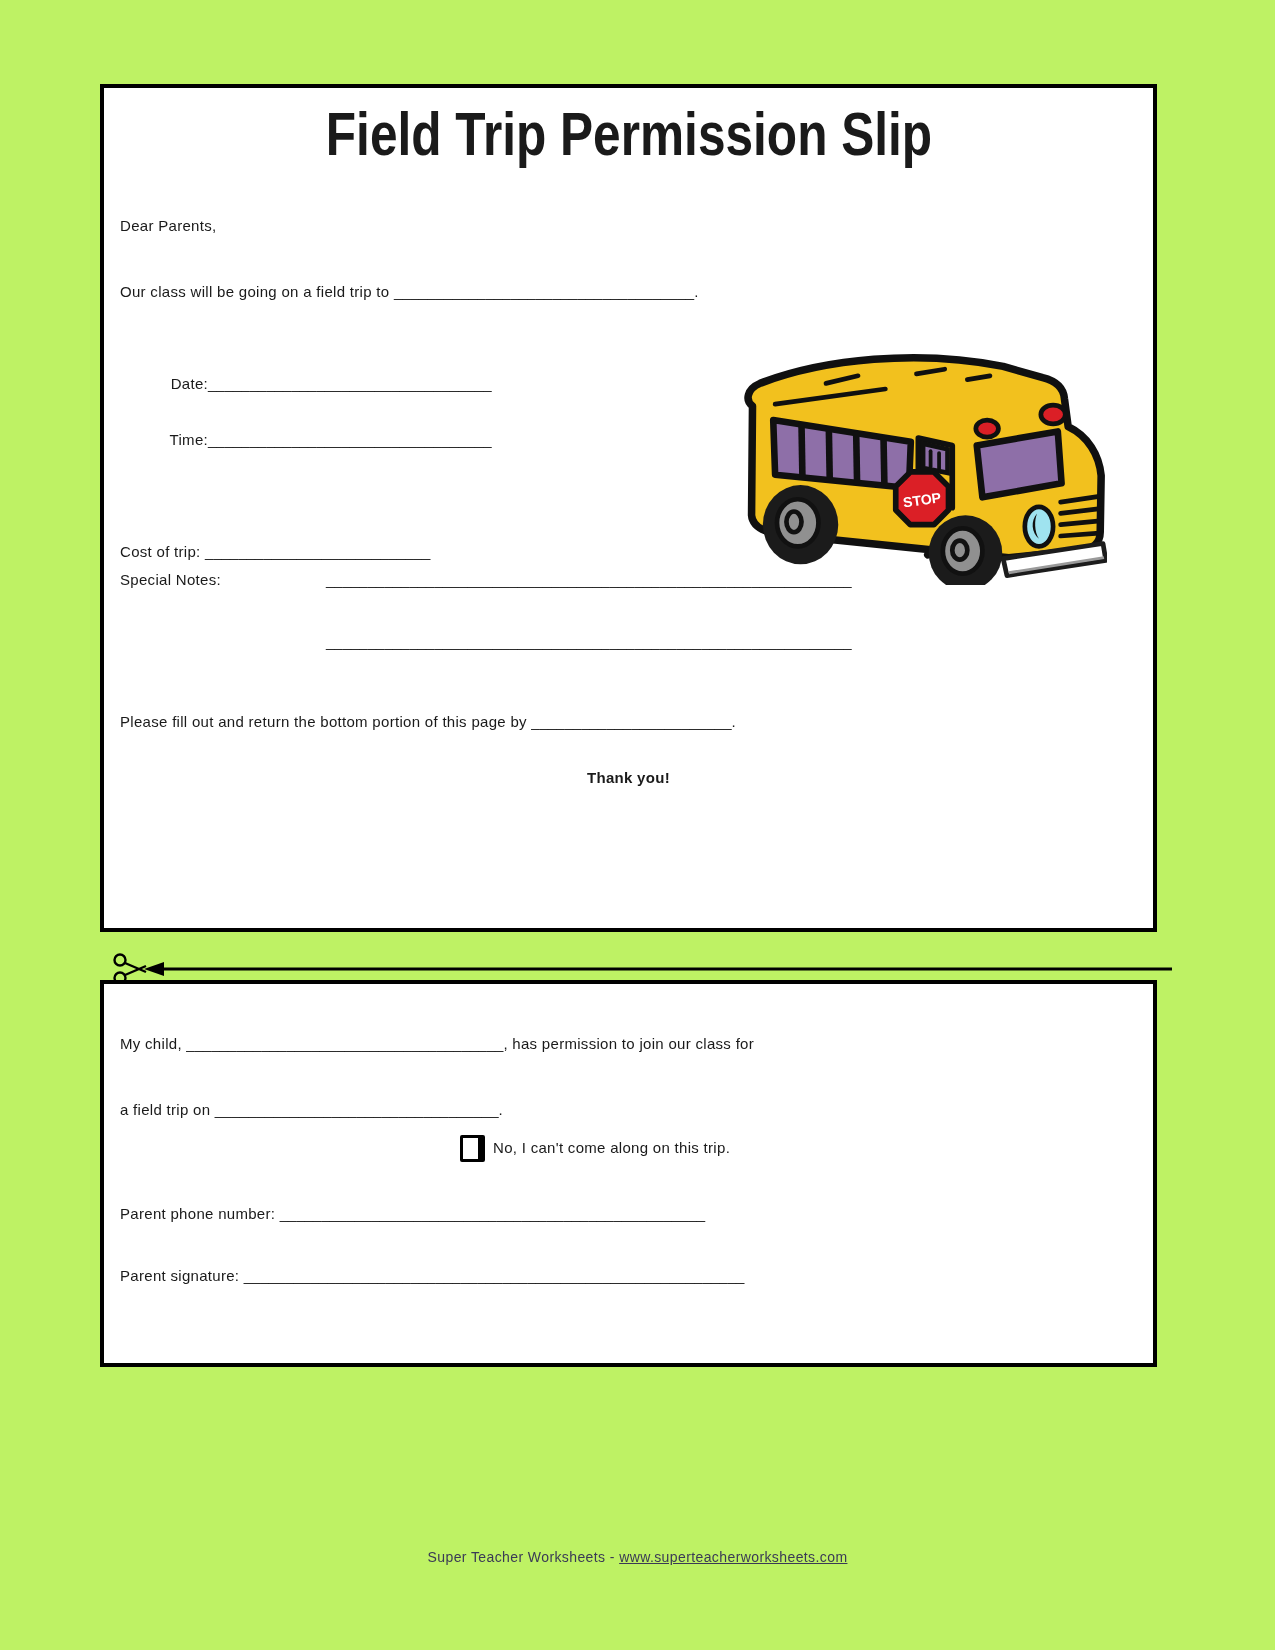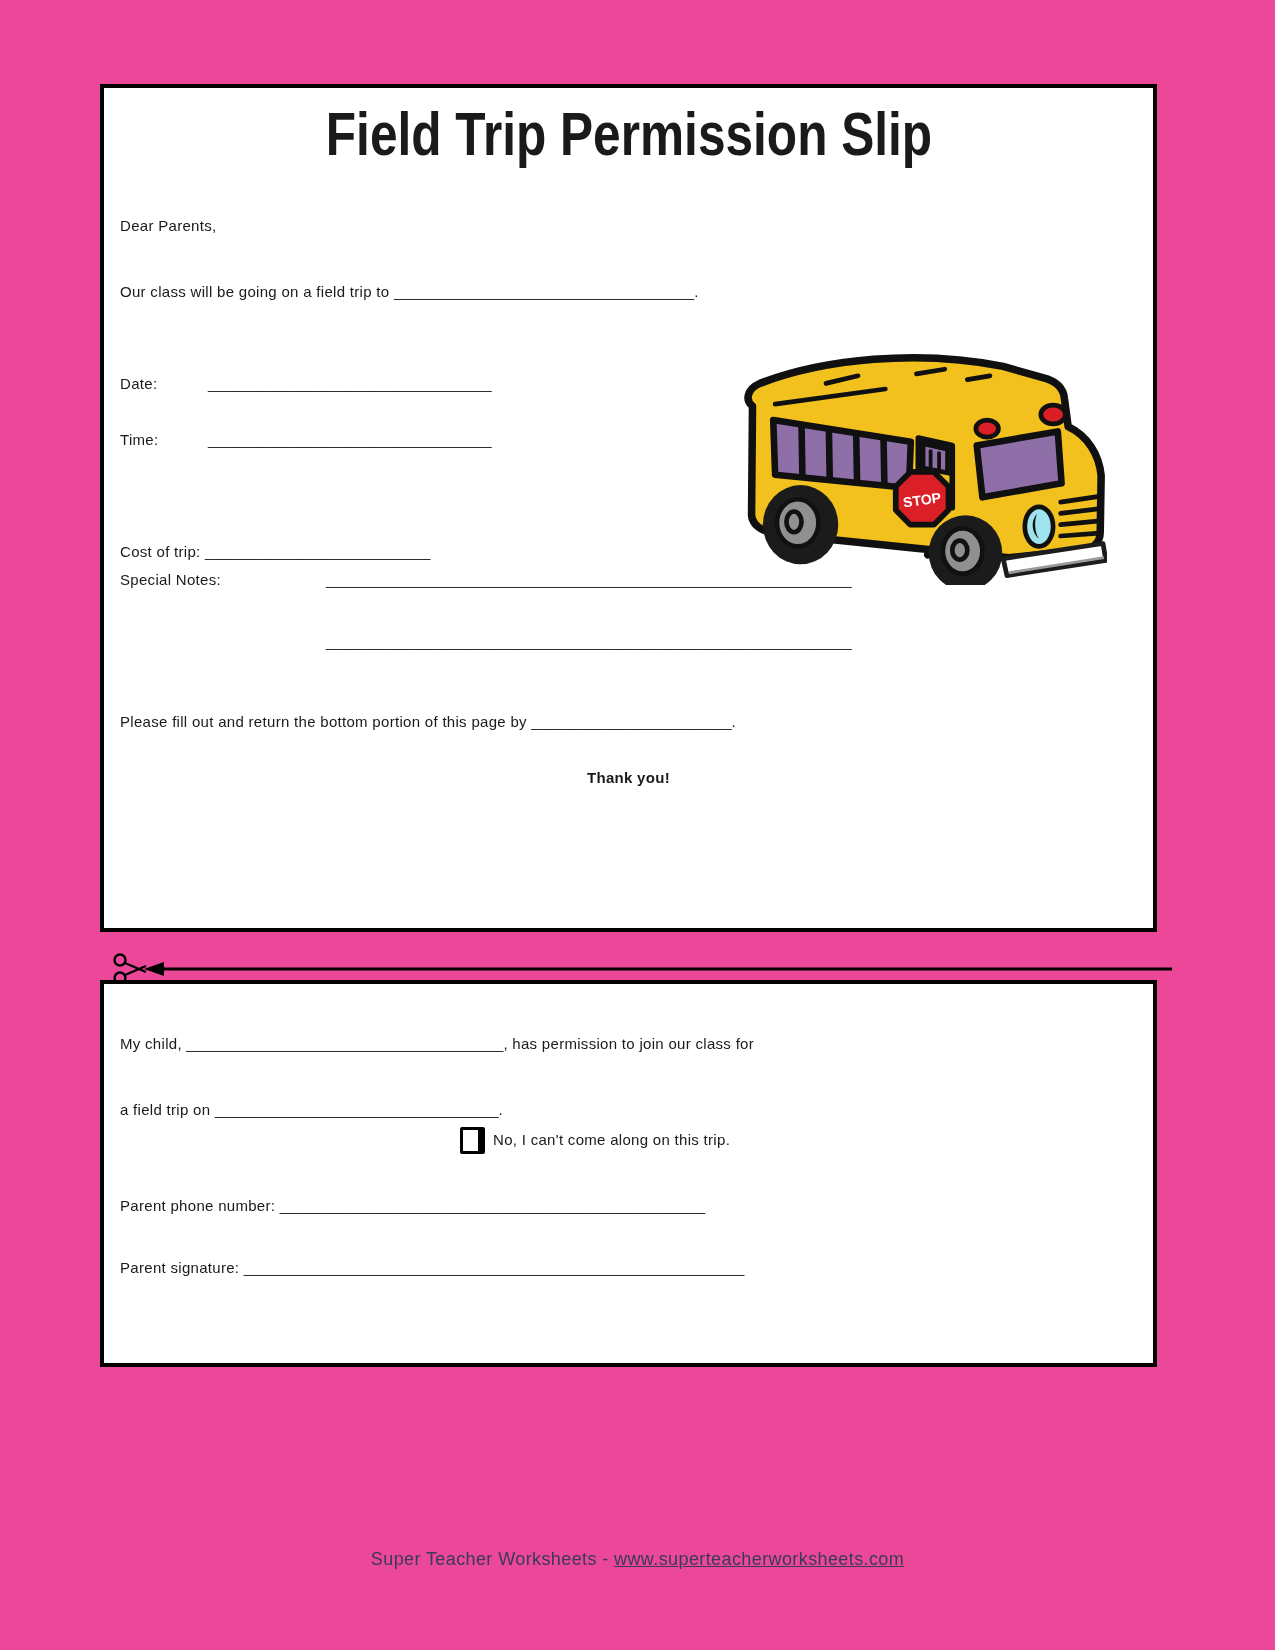--- a/index.html
+++ b/index.html
@@ -1,17 +1,17 @@
 <!DOCTYPE html>
 <html style="--bus-yellow: #F2C11E; --bus-window: #8E6FA8; --bus-red: #DB1F26; --bus-headlight: #9FE3EF; --footer-color: #3A3A55;"><head>
 <meta charset="utf-8">
 <style>
   html,body { margin:0; padding:0; background:#ffffff; }
   .sheet {
-    position:relative; width:1275px; height:1650px; background:#ec4899;
+    position:relative; width:1275px; height:1650px; background:#bef264;
     font-family:"Liberation Sans", sans-serif; color:#1a1a1a;
     overflow:hidden;
   }
   .box {
     position:absolute; left:100px; width:1057px;
     border:4px solid #000; box-sizing:border-box; padding:0 16px;
     background:#fff;
   }
   .box-top    { top:84px;  height:848px; }
   .box-bottom { top:980px; height:387px; }
@@ -20,56 +20,56 @@
   .title {
     display:inline-block; font-size:62px; font-weight:bold; white-space:nowrap;
     transform:scaleX(0.80); transform-origin:50% 50%; letter-spacing:0px;
   }
 
   .line { font-size:15px; line-height:28px; letter-spacing:0.3px; }
   .blank { white-space:nowrap; letter-spacing:0; }
 
   .greeting   { margin-top:36px; }
   .intro      { margin-top:38px; }
-  .field-row  { display:flex; }
+  .field-row  { display:flex;text-align:right; }
   .row-date   { margin-top:64px; }
   .row-time   { margin-top:28px; }
   .field-label{ width:88px; }
   .row-cost   { margin-top:84px; }
   .notes-row  { display:flex; }
   .notes-label{ width:206px; flex:none; }
   .notes-blank2 { margin-top:34px; }
   .return-line{ margin-top:52px; }
   .thanks     { margin-top:28px; text-align:center; font-weight:bold; }
 
   .bus { position:absolute; left:588px; top:252px; width:415px; height:245px; }
 
   .cut { position:absolute; left:110px; top:948px; width:1066px; height:44px; }
 
   .child-line { margin-top:46px; }
   .trip-line  { margin-top:38px; }
   .check-row  { display:flex; align-items:center; margin-top:74px; }
-  .check-row2 { display:flex; align-items:flex-end; margin-top:2px; }
+  .check-row2 { display:flex; align-items:flex-end; margin-top:10px; }
   .check-prompt { margin-left:36px; }
   .checkbox {
     display:inline-block; width:15px; height:21px;
     border:3px solid #000; border-right-width:7px; border-radius:2px;
     flex:none;
   }
   .cb1 { margin-left:58px; }
   .cb-label1 { margin-left:32px; }
   .cb2 { margin-left:340px; }
   .cb-label2 { margin-left:8px; }
   .row-pname { margin-top:54px; }
   .row-pphone{ margin-top:38px; }
   .row-psig  { margin-top:34px; }
 
   .footer {
     position:absolute; top:1549px; left:0; width:100%;
-    text-align:center; font-size:18px; letter-spacing:0.4px;
+    text-align:center; font-size:14px; letter-spacing:0.4px;
     color:var(--footer-color,#3A3A55);
   }
   .footer-link { text-decoration:underline; }
 </style>
 </head>
 <body>
 
 <div class="sheet">
 
   <div class="box box-top">

